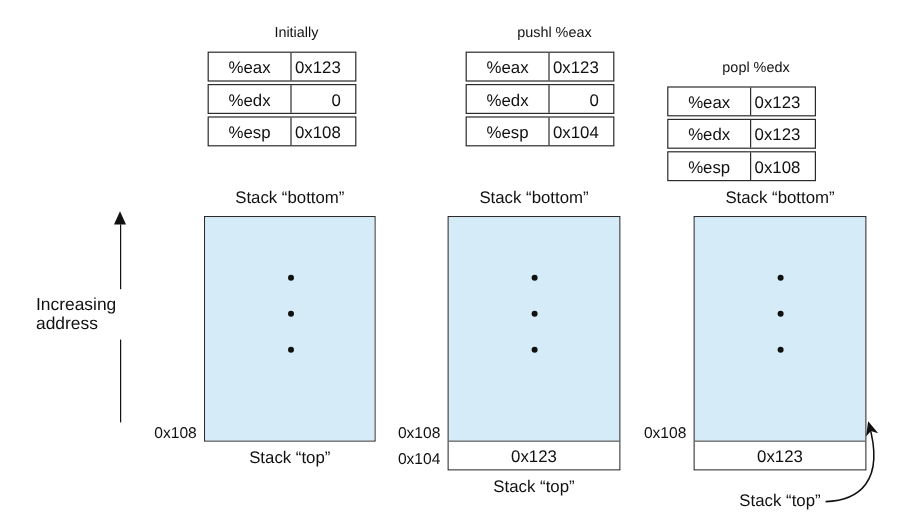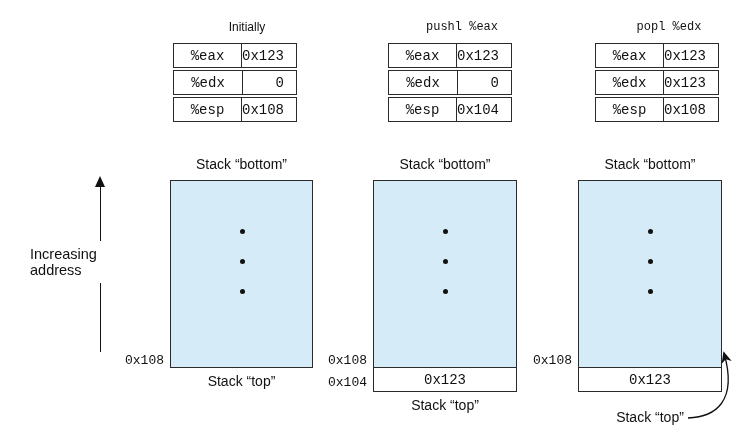--- a/index.html
+++ b/index.html
@@ -1,20 +1,20 @@
 <!DOCTYPE html>
 <html><head>
 <meta charset="utf-8">
 <style>
   html,body { margin:0; padding:0; background:#ffffff; }
   .page {
     position:relative; width:749px; height:441px; background:#ffffff;
     font-family:"Liberation Sans", sans-serif; color:#111111; overflow:hidden;
   }
-  .mono { font-family:Liberation Mono, monospace; }
+  .mono { font-family:Liberation Sans, sans-serif; }
 
   
   .col-title {
     position:absolute; top:19px; width:148px; height:17px;
     text-align:center; font-size:12px; line-height:17px; white-space:pre;
   }
   .regtable { position:absolute; top:43px; width:124px;text-align:right; }
   .regrow {
     display:flex; height:23px; border:1px solid #2b2b2b;
     margin-bottom:2px; background:#ffffff;
@@ -57,21 +57,21 @@
 
   
   .c2 .col-title, .c2 .regtable { left:388px; }
   .c2 .stackbox { left:373px; width:142px; }
   .c2 .bottom-label { left:373px; width:144px; top:156px; }
   .c2 .top-label { left:373px; width:144px; top:397px; }
   .c2 .addr-a { left:313px; top:354px; }
   .c2 .addr-b { left:313px; top:376px; }
 
   
-  .c3 .col-title, .c3 .regtable { left:595px; }
+  .c3 .col-title, .c3 .regtable { left:556px;margin-top:29px; }
   .c3 .stackbox { left:578px; width:142px; }
   .c3 .bottom-label { left:578px; width:144px; top:156px; }
   .c3 .top-label { left:578px; width:144px; top:409px; }
   .c3 .addr-a { left:518px; top:354px; }
   .c3 .pointer-svg { position:absolute; left:680px; top:340px; }
 
   
   .axis-head {
     position:absolute; left:95px; top:176px; width:0; height:0;
     border-left:5px solid transparent; border-right:5px solid transparent;

